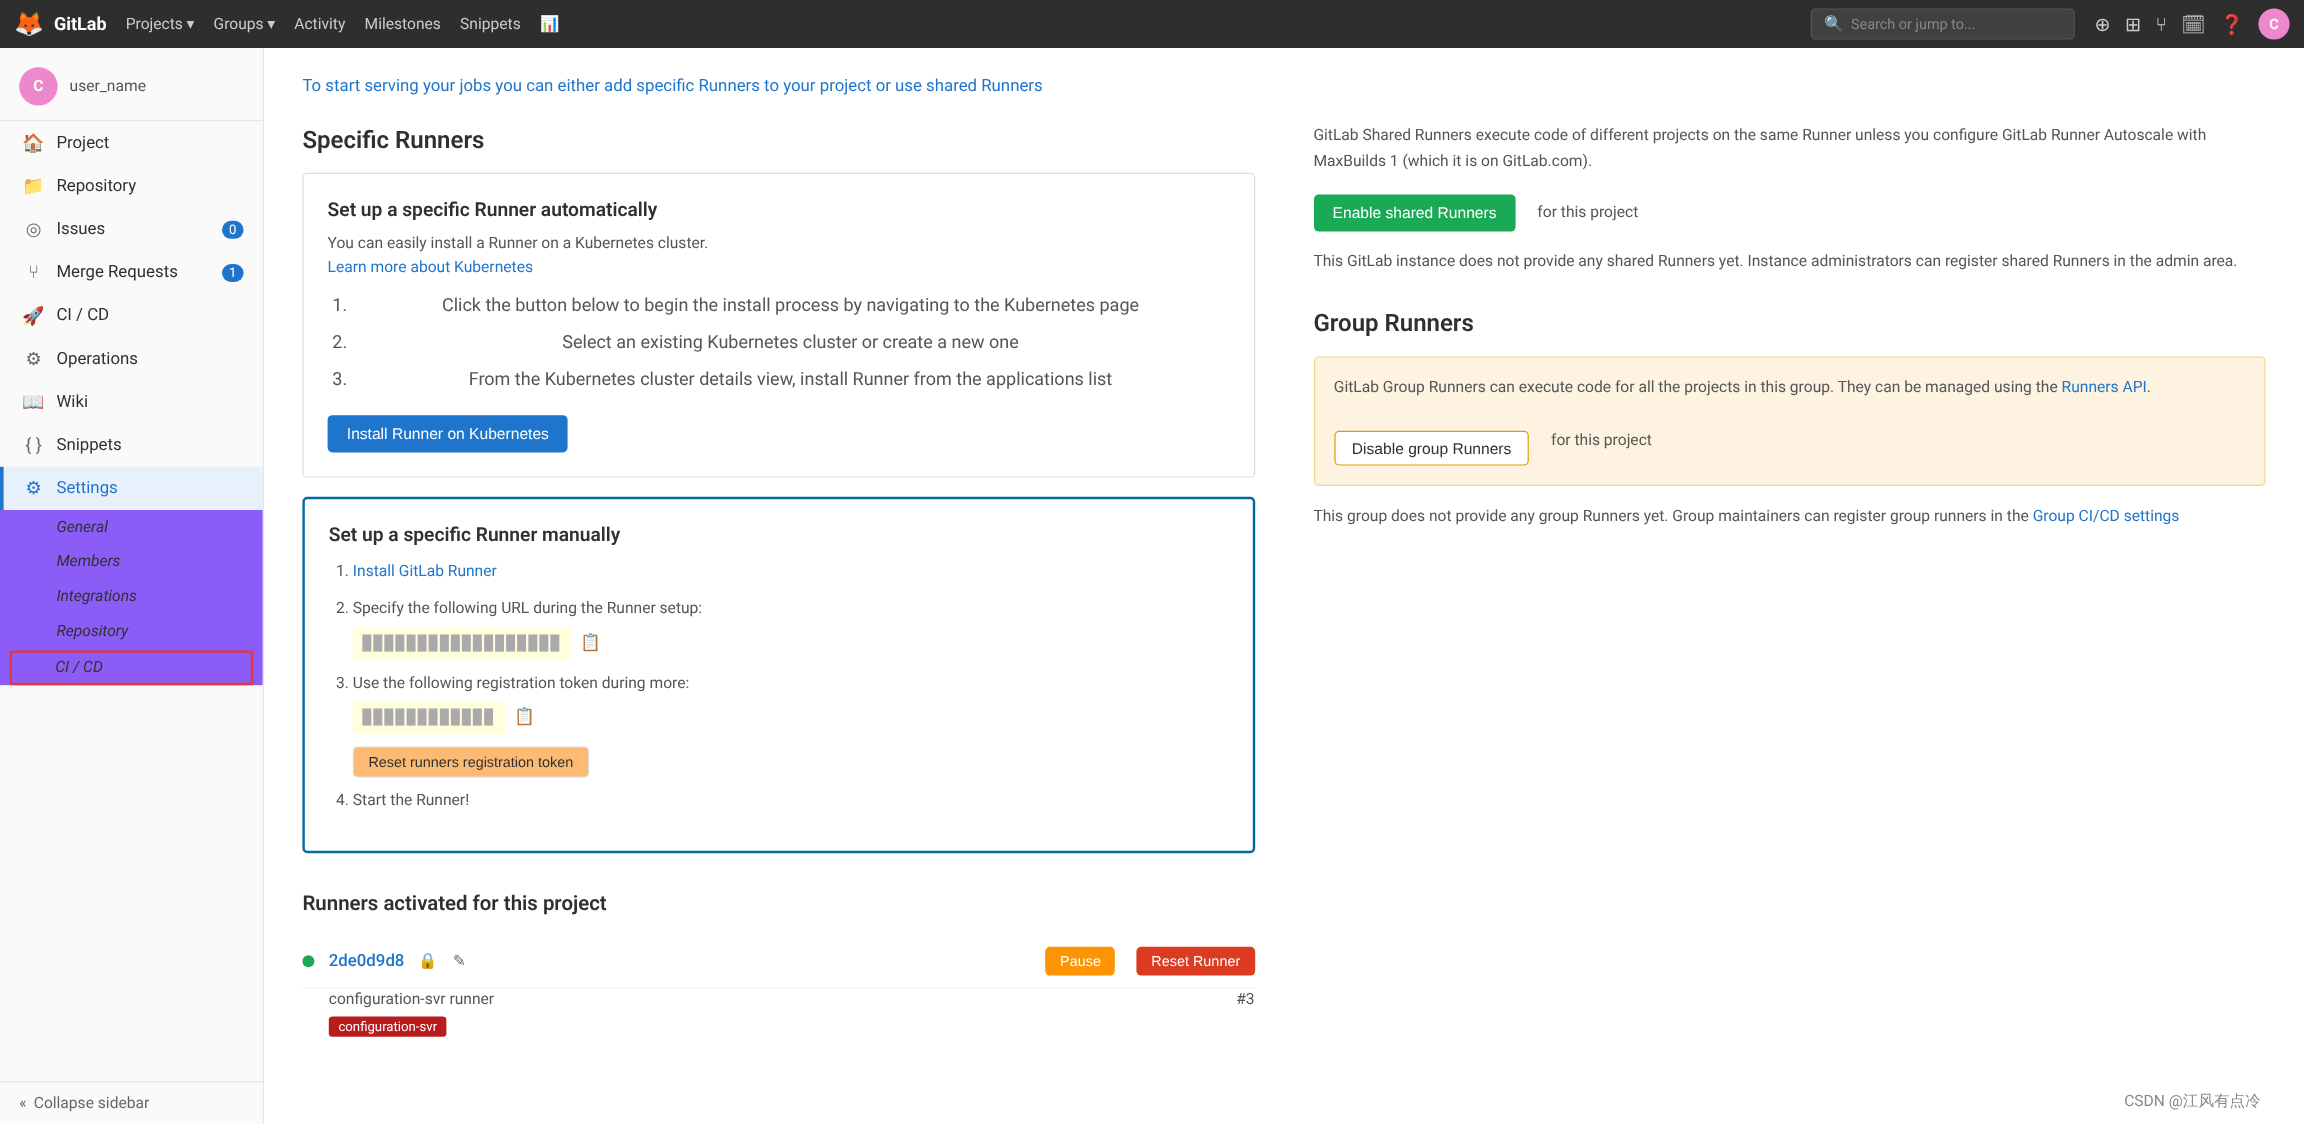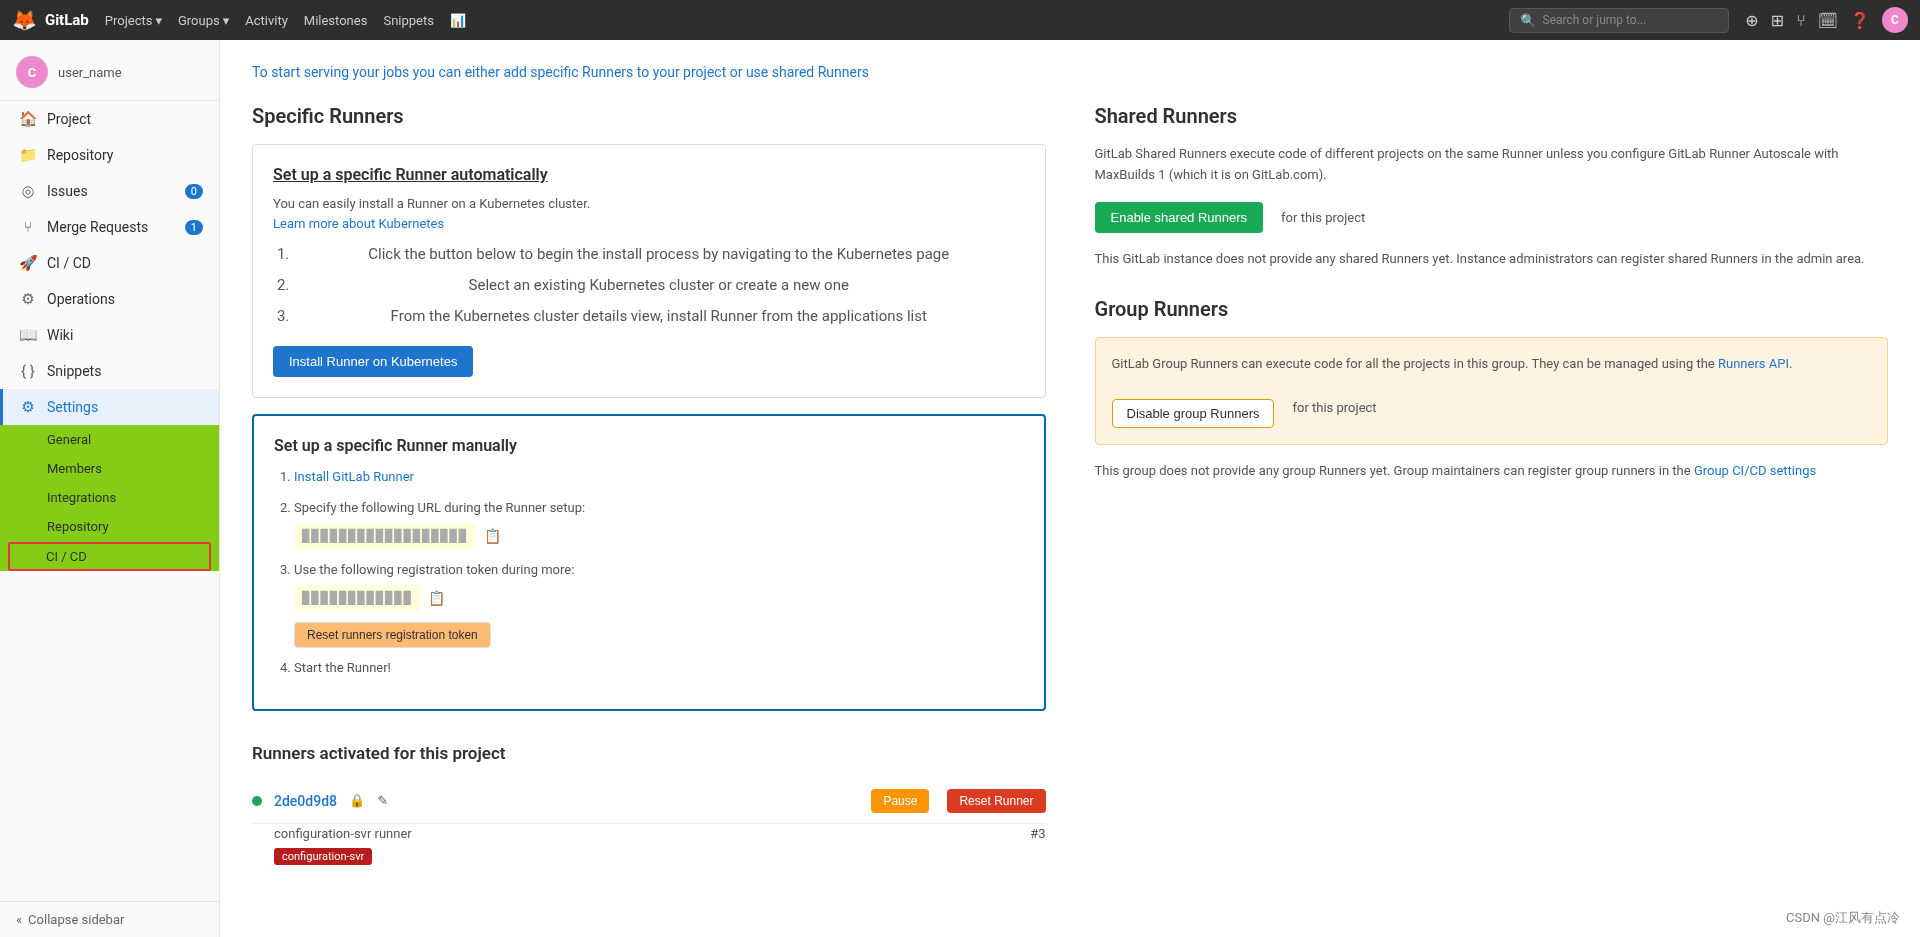--- a/index.html
+++ b/index.html
@@ -61,21 +61,21 @@
       padding: 9px 16px;
       color: #303030;
       font-size: 14px;
       cursor: pointer;
       border-left: 3px solid transparent;
     }
     .sidebar-item.active { color: #1f75cb; border-left-color: #1f75cb; background: #e8f0fc; }
     .sidebar-item .icon { font-size: 15px; width: 18px; text-align: center; color: #666; }
     .sidebar-item.active .icon { color: #1f75cb; }
     .sidebar-badge { background: #1f75cb; color: #fff; border-radius: 10px; font-size: 11px; padding: 1px 6px; margin-left: auto; }
-    .sidebar-sub { background: #84cc16; }
+    .sidebar-sub { background: #8b5cf6; font-style: italic; }
     .sidebar-sub-item {
       display: flex;
       align-items: center;
       padding: 7px 16px 7px 44px;
       font-size: 13px;
       color: #303030;
       cursor: pointer;
       border-left: 3px solid transparent;
     }
     .sidebar-sub-item.highlighted {
@@ -105,21 +105,21 @@
     .section-title { font-size: 20px; font-weight: 600; color: #303030; margin-bottom: 16px; }
 
     
     .specific-runners { }
     .runner-card {
       border: 1px solid #ddd;
       border-radius: 4px;
       padding: 20px;
       margin-bottom: 16px;
     }
-    .runner-card-title { font-size: 16px; font-weight: 600; margin-bottom: 10px; text-decoration: underline; }
+    .runner-card-title { font-size: 16px; font-weight: 600; margin-bottom: 10px; }
     .runner-card p { font-size: 13px; color: #555; margin-bottom: 8px; line-height: 1.5; }
     .runner-card a { color: #1f75cb; text-decoration: none; }
     .runner-card ol { padding-left: 20px; font-size: 15px; color: #555; line-height: 1.8; text-align: center; }
     .runner-card ol li { margin-bottom: 4px; }
     .btn-blue {
       background: #1f75cb;
       color: #fff;
       border: none;
       border-radius: 4px;
       padding: 8px 16px;
@@ -201,21 +201,21 @@
       padding: 6px 14px;
       font-size: 13px;
       cursor: pointer;
       margin-top: 12px;
     }
     .inline-text { font-size: 13px; color: #555; display: inline; margin-left: 8px; }
     .group-note { font-size: 13px; color: #555; line-height: 1.6; margin-top: 12px; }
     .group-note a { color: #1f75cb; text-decoration: none; }
 
     
-    .watermark { position: fixed; bottom: 10px; right: 20px; font-size: 13px; color: #888; pointer-events: none; }
+    .watermark { position: fixed; bottom: 10px; right: 36px; font-size: 13px; color: #888; pointer-events: none; }
   </style>
 </head>
 <body>
 
 <nav class="top-nav">
   <div class="top-nav-logo">
     <span class="fox">🦊</span>
     <span>GitLab</span>
   </div>
   <div class="top-nav-item">
@@ -388,21 +388,20 @@
             <div style="padding-left:22px;">
               <span class="runner-tag">configuration-svr</span>
             </div>
           </div>
         </div>
       </div>
 
       <div>
 
         <div class="shared-runners">
-          <h2 class="section-title">Shared Runners</h2>
           <p class="shared-desc">GitLab Shared Runners execute code of different projects on the same Runner unless you configure GitLab Runner Autoscale with MaxBuilds 1 (which it is on GitLab.com).</p>
           <div style="display:flex;align-items:center;gap:10px;">
             <button class="btn-green">Enable shared Runners</button>
             <span class="inline-text">for this project</span>
           </div>
           <p class="shared-note">This GitLab instance does not provide any shared Runners yet. Instance administrators can register shared Runners in the admin area.</p>
         </div>
 
         <div class="group-runners-section">
           <h2 class="section-title">Group Runners</h2>

